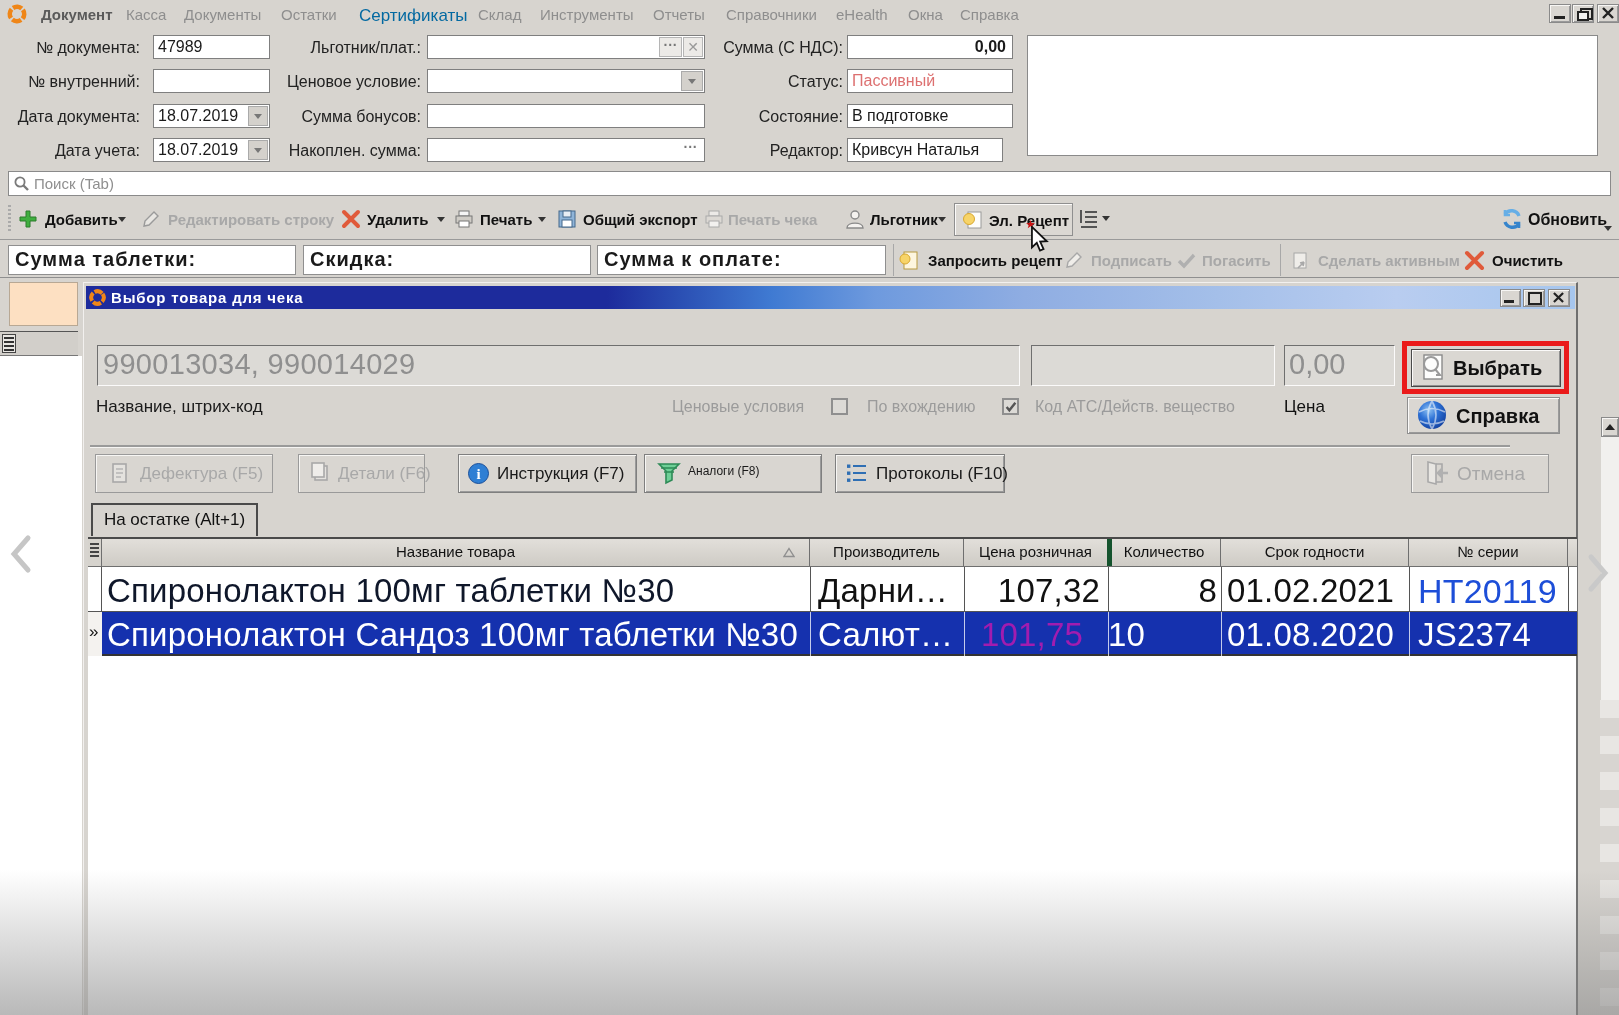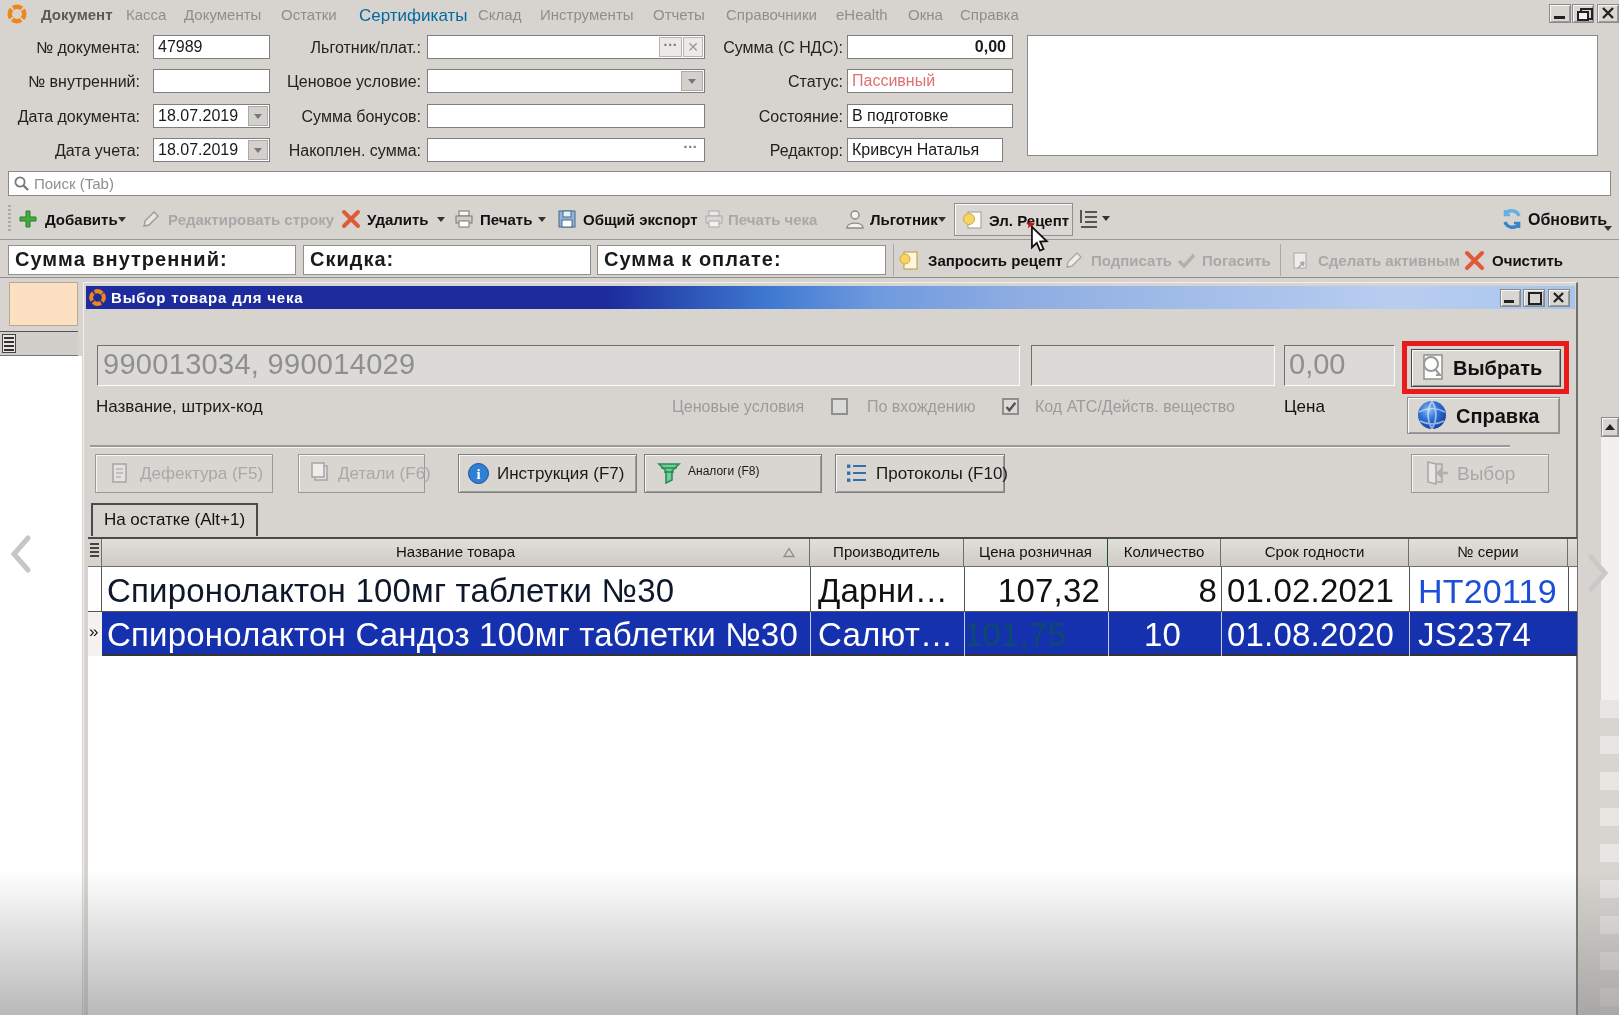--- a/index.html
+++ b/index.html
@@ -150,21 +150,21 @@
 <svg class="abs" style="left:1500px;top:206px" width="24" height="26" viewBox="0 0 24 24">
     <path d="M19,9 A8 8 0 0 0 5,7" fill="none" stroke="#66aee6" stroke-width="3.4"></path>
     <path d="M5,3 L5,8 L10,8" fill="none" stroke="#66aee6" stroke-width="2.6"></path>
     <path d="M5,15 A8 8 0 0 0 19,17" fill="none" stroke="#3584cc" stroke-width="3.4"></path>
     <path d="M19,21 L19,16 L14,16" fill="none" stroke="#3584cc" stroke-width="2.6"></path>
   </svg>
 <div class="tb" style="left:1528px;top:211px;font-size:16px">Обновить</div>
 <span class="arrowdn abs" style="left:1604px;top:226px"></span>
 
 <div class="abs" style="left:0;top:240px;width:1619px;height:38px;background:#d7d4cf;border-bottom:1px solid #8f8f8f;box-sizing:border-box"></div>
-<div class="abs" style="left:8px;top:245px;width:288px;height:30px;background:#fff;border:1px solid #8f8f8f;box-sizing:border-box;font-size:20px;letter-spacing:1px;font-weight:bold;line-height:27px;padding-left:6px">Сумма внутренний:</div>
+<div class="abs" style="left:8px;top:245px;width:288px;height:30px;background:#fff;border:1px solid #8f8f8f;box-sizing:border-box;font-size:20px;letter-spacing:1px;font-weight:bold;line-height:27px;padding-left:6px">Сумма таблетки:</div>
 <div class="abs" style="left:303px;top:245px;width:288px;height:30px;background:#fff;border:1px solid #8f8f8f;box-sizing:border-box;font-size:20px;letter-spacing:1px;font-weight:bold;line-height:27px;padding-left:6px">Скидка:</div>
 <div class="abs" style="left:597px;top:245px;width:289px;height:30px;background:#fff;border:1px solid #8f8f8f;box-sizing:border-box;font-size:20px;letter-spacing:1px;font-weight:bold;line-height:27px;padding-left:6px">Сумма к оплате:</div>
 <div class="abs" style="left:893px;top:244px;width:1px;height:32px;background:#a8a8a8"></div>
 
 <svg class="abs" style="left:899px;top:250px" width="21" height="21" viewBox="0 0 21 21">
     <rect x="5" y="2" width="13" height="17" fill="#fdf6df" stroke="#b89a40"></rect>
     <circle cx="6" cy="9" r="5" fill="#f7d468" stroke="#d8a830"></circle>
   </svg>
 <div class="tb" style="left:928px;top:252px;font-size:15px">Запросить рецепт</div>
 
@@ -292,57 +292,57 @@
     <rect x="2" y="10.5" width="3.4" height="3.4" fill="#2f6fb4"></rect>
     <rect x="2" y="17.5" width="3.4" height="3.4" fill="#2f6fb4"></rect>
   </svg>
 <div class="abs" style="left:876px;top:464px;font-size:17px;color:#1a1a1a">Протоколы (F10)</div>
 <div class="abs" style="left:1411px;top:454px;width:138px;height:39px;background:#d9d6d1;border:1px solid #9a9a9a;box-shadow:inset 1px 1px 0 #f7f6f4;box-sizing:border-box"></div>
 <svg class="abs" style="left:1422px;top:459px" width="28" height="28" viewBox="0 0 28 28">
     <path d="M6,3 L14,5 V25 L6,23 Z" fill="#e8e6e2" stroke="#a8a8a8" stroke-width="1.6"></path>
     <path d="M14,5 h6 v18 h-6" fill="none" stroke="#a8a8a8" stroke-width="1.6"></path>
     <path d="M26,14 h-9 m3,-4 l-4,4 l4,4" fill="none" stroke="#b0b0b0" stroke-width="2.6"></path>
   </svg>
-<div class="abs" style="left:1457px;top:463px;font-size:19px;color:#a8a8a8">Выбор</div>
+<div class="abs" style="left:1457px;top:463px;font-size:19px;color:#a8a8a8">Отмена</div>
 
 <div class="abs" style="left:91px;top:503px;width:167px;height:33px;background:#d7d4cf;border:2px solid #4a4a4a;border-bottom:none;box-sizing:border-box;font-size:17px;color:#111;line-height:30px;text-align:center">На остатке (Alt+1)</div>
 
 <div class="abs" style="left:88px;top:537px;width:1489px;height:30px;background:linear-gradient(to bottom,#e2dfda,#cecbc5);border-top:2px solid #4a4a4a;border-bottom:1px solid #6f6f6f;box-sizing:border-box"></div>
 <div class="abs" style="left:88px;top:539px;width:13px;height:27px;background:#d6d3cd;border-right:1px solid #6f6f6f">
 <div style="margin:4px 2px 0 2px;height:2px;background:#444"></div>
     <div style="margin:2px 2px;height:2px;background:#444"></div>
     <div style="margin:2px 2px;height:2px;background:#444"></div>
     <div style="margin:2px 2px;height:2px;background:#444"></div>
   </div>
 <div class="abs" style="left:102px;top:539px;width:707px;height:27px;border-right:1px solid #6f6f6f;font-size:15px;color:#111;text-align:center;line-height:26px">Название товара</div>
 <svg class="abs" style="left:783px;top:547px" width="12" height="11" viewBox="0 0 12 11">
     <path d="M6,1.5 L11,9.5 H1 Z" fill="none" stroke="#8f8f8f" stroke-width="1.4"></path>
   </svg>
 <div class="abs" style="left:810px;top:539px;width:153px;height:27px;border-right:1px solid #6f6f6f;font-size:15px;color:#111;text-align:center;line-height:26px">Производитель</div>
-<div class="abs" style="left:964px;top:539px;width:143px;height:27px;border-right:1px solid #14532d;font-size:15px;color:#111;text-align:center;line-height:26px">Цена розничная</div>
+<div class="abs" style="left:964px;top:539px;width:143px;height:27px;border-right:5px solid #14532d;font-size:15px;color:#111;text-align:center;line-height:26px">Цена розничная</div>
 <div class="abs" style="left:1108px;top:539px;width:112px;height:27px;border-right:1px solid #6f6f6f;font-size:15px;color:#111;text-align:center;line-height:26px">Количество</div>
 <div class="abs" style="left:1221px;top:539px;width:187px;height:27px;border-right:1px solid #6f6f6f;font-size:15px;color:#111;text-align:center;line-height:26px">Срок годности</div>
 <div class="abs" style="left:1409px;top:539px;width:158px;height:27px;border-right:1px solid #6f6f6f;font-size:15px;color:#111;text-align:center;line-height:26px">№ серии</div>
 
 <div class="abs" style="left:88px;top:567px;width:1489px;height:45px;background:#fff;border-bottom:1px solid #555;box-sizing:border-box"></div>
 <div class="abs" style="left:101px;top:567px;width:1px;height:89px;background:#555"></div>
 <div class="abs" style="left:107px;top:572px;font-size:33px;letter-spacing:0.2px;color:#0f172a">Спиронолактон 100мг таблетки №30</div>
 <div class="abs" style="left:818px;top:572px;font-size:33px;letter-spacing:0.2px;color:#111">Дарни…</div>
 <div class="abs" style="left:964px;top:572px;width:136px;text-align:right;font-size:33px;letter-spacing:0.2px;color:#111">107,32</div>
 <div class="abs" style="left:1108px;top:572px;width:109px;text-align:right;font-size:33px;letter-spacing:0.2px;color:#111">8</div>
 <div class="abs" style="left:1227px;top:572px;font-size:33px;letter-spacing:0.2px;color:#111">01.02.2021</div>
 <div class="abs" style="left:1418px;top:572px;font-size:34px;letter-spacing:0.2px;color:#1d4ed8">НТ20119</div>
 
 <div class="abs" style="left:88px;top:612px;width:14px;height:44px;background:#f4f2ef"></div>
 <div class="abs" style="left:89px;top:622px;font-size:17px;color:#111">»</div>
 <div class="abs" style="left:102px;top:612px;width:1475px;height:44px;background:#1531ae;border-bottom:2px solid #333;box-sizing:border-box"></div>
 <div class="abs" style="left:107px;top:616px;font-size:33px;letter-spacing:0.2px;color:#fff">Спиронолактон Сандоз 100мг таблетки №30</div>
 <div class="abs" style="left:818px;top:616px;font-size:33px;letter-spacing:0.2px;color:#fff">Салют…</div>
-<div class="abs" style="left:964px;top:616px;width:136px;text-align:left;font-size:33px;letter-spacing:0.2px;color:#0c4a6e">101,75</div>
-<div class="abs" style="left:1108px;top:616px;width:109px;text-align:center;font-size:33px;letter-spacing:0.2px;color:#fff">10</div>
+<div class="abs" style="left:964px;top:616px;width:136px;text-align:center;font-size:33px;letter-spacing:0.2px;color:#a21caf">101,75</div>
+<div class="abs" style="left:1108px;top:616px;width:109px;text-align:left;font-size:33px;letter-spacing:0.2px;color:#fff">10</div>
 <div class="abs" style="left:1227px;top:616px;font-size:33px;letter-spacing:0.2px;color:#fff">01.08.2020</div>
 <div class="abs" style="left:1418px;top:616px;font-size:33px;letter-spacing:0.2px;color:#fff">JS2374</div>
 
 <div class="abs" style="left:810px;top:567px;width:1px;height:45px;background:#555"></div>
 <div class="abs" style="left:964px;top:567px;width:1px;height:45px;background:#555"></div>
 <div class="abs" style="left:1108px;top:567px;width:1px;height:45px;background:#555"></div>
 <div class="abs" style="left:1221px;top:567px;width:1px;height:45px;background:#555"></div>
 <div class="abs" style="left:1409px;top:567px;width:1px;height:45px;background:#555"></div>
 <div class="abs" style="left:1568px;top:567px;width:1px;height:45px;background:#555"></div>
 <div class="abs" style="left:810px;top:612px;width:1px;height:44px;background:rgba(255,255,255,0.75)"></div>

